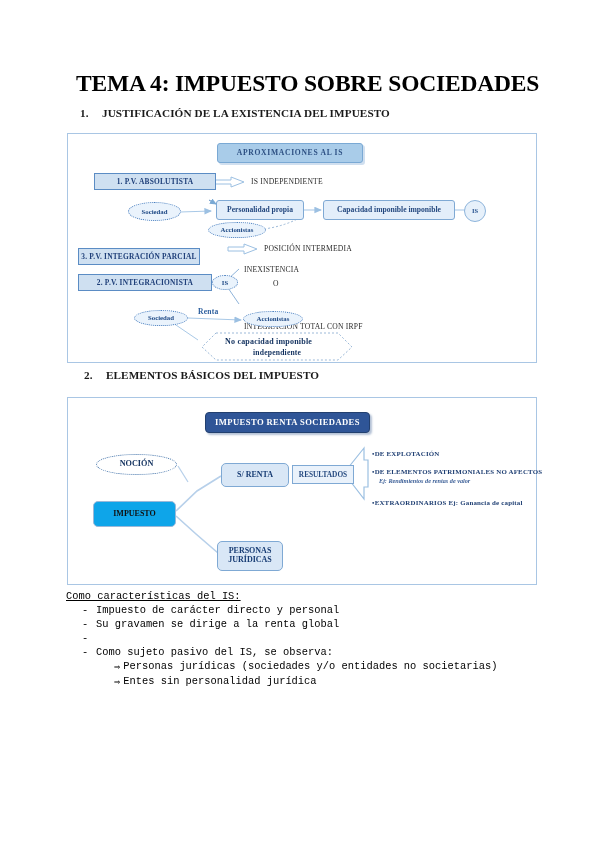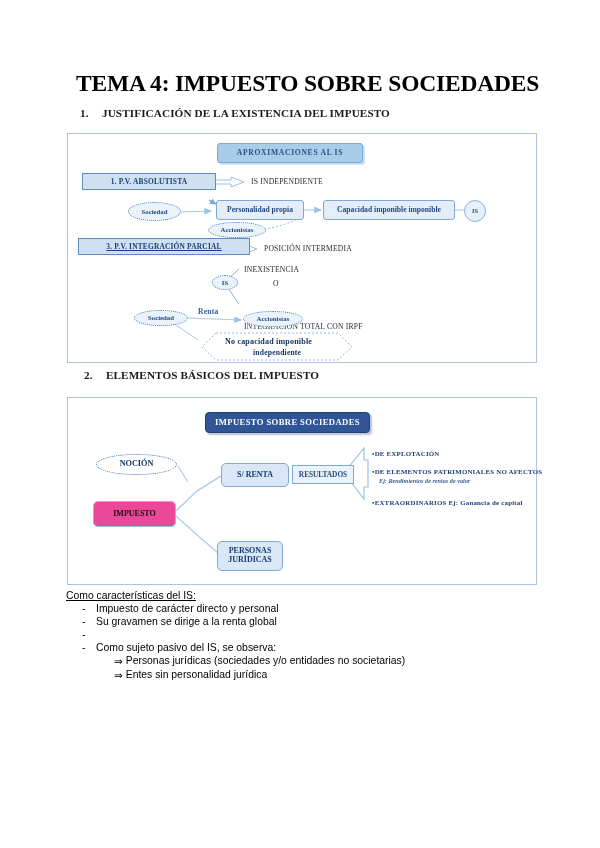--- a/index.html
+++ b/index.html
@@ -60,21 +60,21 @@
   }
   .lbox{
     background:#e3eefa;border:1px solid #7fa9d4;border-radius:3px;
     color:#24487f;font-weight:bold;font-size:7.6px;
   }
   .lbox-flat{
     background:#eaf2fb;border:1px solid #7fa9d4;
     color:#24487f;font-weight:bold;font-size:7.3px;
   }
   .whitebox{
-    background:#ec4899;border:1px solid #9ab8d8;border-radius:5px;
+    background:#0ea5e9;border:1px solid #9ab8d8;border-radius:5px;
     color:#111;font-weight:bold;font-size:8px;
   }
   .bluebox{
     background:#d9e7f6;border:1px solid #7fa9d4;border-radius:5px;
     color:#173c74;font-weight:bold;font-size:8px;
   }
   .ellipse{
     border:1px dotted #4a7fbf;border-radius:50%;
     background:#eaf3fc;color:#1f4a86;font-weight:bold;font-size:6.8px;
   }
@@ -93,21 +93,21 @@
   .plaintext.blue{color:#2d5f9e;font-weight:bold;}
 
   .bullets{position:absolute;font-family:"Liberation Serif", serif;color:#1f3f73;}
   .bullets .b{font-size:6.9px;font-weight:bold;letter-spacing:.2px;white-space:nowrap;margin-bottom:2px;}
   .bullets .sub{font-size:6.2px;font-style:italic;font-weight:bold;
     color:#3d6098;margin:0 0 6px 7px;white-space:nowrap;}
 
   
   #prose{
     position:absolute;left:66px;top:590px;width:470px;
-    font-family:Liberation Sans, sans-serif;font-size:10.4px;color:#000;
+    font-family:Liberation Mono, monospace;font-size:10.4px;color:#000;
   }
   #prose .lead{text-decoration:underline;margin-bottom:2px;}
   #prose ul{list-style:none;margin:0;padding:0;}
   #prose li{display:flex;margin:0 0 2px 0;}
   #prose li .dash{width:30px;flex:0 0 30px;padding-left:16px;box-sizing:border-box;}
   #prose .sublist{margin:0;padding:0;list-style:none;}
   #prose .sublist li{padding-left:48px;}
   #prose .arrow{margin-right:3px;}
 </style>
 </head>
@@ -152,32 +152,33 @@
 
         <line x1="120" y1="184" x2="173" y2="186" stroke="#a9c9e7" stroke-width="1.1" marker-end="url(#ah1)"></line>
 
         <path d="M105,189 L130,206" stroke="#a9c9e7" stroke-width="1" fill="none"></path>
 
         <path d="M148,199 L270,199 L284,213 L270,226 L148,226 L134,213 z" fill="#ffffff" stroke="#9cb9d8" stroke-width="1" stroke-dasharray="2,2"></path>
       </svg>
 
       <div class="node hdr-lt" style="left:149px;top:9px;width:146px;height:20px;">APROXIMACIONES AL IS</div>
 
-      <div class="node tagbox" style="left:14px;top:39px;width:134px;height:17px;">1. P.V. ABSOLUTISTA</div>
+      <div class="node tagbox" style="left:26px;top:39px;width:122px;height:17px;">1. P.V. ABSOLUTISTA</div>
       <div class="plaintext" style="left:183px;top:43px;">IS INDEPENDIENTE</div>
 
       <div class="node ellipse" style="left:60px;top:68px;width:53px;height:19px;">Sociedad</div>
       <div class="node lbox" style="left:148px;top:66px;width:88px;height:20px;">Personalidad  propia</div>
       <div class="node lbox" style="left:255px;top:66px;width:132px;height:20px;">Capacidad  imponible  imponible</div>
       <div class="node circle" style="left:396px;top:66px;width:22px;height:22px;">IS</div>
       <div class="node ellipse" style="left:140px;top:88px;width:58px;height:16px;">Accionistas</div>
 
-      <div class="node tagbox" style="left:10px;top:104px;width:172px;height:17px;text-decoration:underline;">3. P.V. INTEGRACIÓN PARCIAL</div>
+      <div class="node tagbox" style="left:10px;top:114px;width:122px;height:17px;">3. P.V. INTEGRACIÓN PARCIAL</div>
       <div class="plaintext" style="left:196px;top:110px;">POSICIÓN INTERMEDIA</div>
 
+      <div class="node tagbox" style="left:10px;top:140px;width:134px;height:17px;">2. P.V. INTEGRACIONISTA</div>
       <div class="node ellipse" style="left:144px;top:141px;width:26px;height:15px;">IS</div>
       <div class="plaintext" style="left:176px;top:131px;">INEXISTENCIA</div>
       <div class="plaintext" style="left:205px;top:145px;">O</div>
       <div class="plaintext" style="left:176px;top:158px;margin-top:30px;">INTEGRACIÓN TOTAL CON IRPF</div>
 
       <div class="node ellipse" style="left:66px;top:176px;width:54px;height:16px;">Sociedad</div>
       <div class="plaintext blue" style="left:130px;top:173px;">Renta</div>
       <div class="node ellipse" style="left:175px;top:177px;width:60px;height:16px;">Accionistas</div>
 
       <div class="plaintext" style="left:157px;top:203px;font-weight:bold;color:#11305e;font-size:8px;">No capacidad  imponible</div>
@@ -196,21 +197,21 @@
 
         <path d="M108,113 L129,93 L153,78" stroke="#b7d0ea" stroke-width="1.6" fill="none"></path>
         <path d="M108,118 L128,136 L150,155" stroke="#b7d0ea" stroke-width="1.6" fill="none"></path>
 
         <path d="M110,68 L120,84" stroke="#b7d0ea" stroke-width="1.2" fill="none"></path>
 
         <path d="M296,50 L276,75 L296,101 L296,89 L300,89 L300,62 L296,62 z" fill="#ffffff" stroke="#9cc0e2" stroke-width="1.2"></path>
         <line x1="276" y1="76" x2="255" y2="76" stroke="#9cc0e2" stroke-width="1.2"></line>
       </svg>
 
-      <div class="node hdr-dk" style="left:137px;top:14px;width:165px;height:21px;">IMPUESTO SOBRE SOCIEDADES</div>
+      <div class="node hdr-dk" style="left:137px;top:14px;width:165px;height:21px;">IMPUESTO RENTA SOCIEDADES</div>
 
       <div class="node ellipse-w" style="left:28px;top:56px;width:81px;height:21px;">NOCIÓN</div>
       <div class="node whitebox" style="left:25px;top:103px;width:83px;height:26px;">IMPUESTO</div>
 
       <div class="node bluebox" style="left:153px;top:65px;width:68px;height:24px;">S/ RENTA</div>
       <div class="node lbox-flat" style="left:224px;top:67px;width:62px;height:19px;border-radius:0;">RESULTADOS</div>
 
       <div class="node bluebox" style="left:149px;top:143px;width:66px;height:30px;flex-direction:column;">
         <span>PERSONAS</span>
         <span>JURÍDICAS</span>

